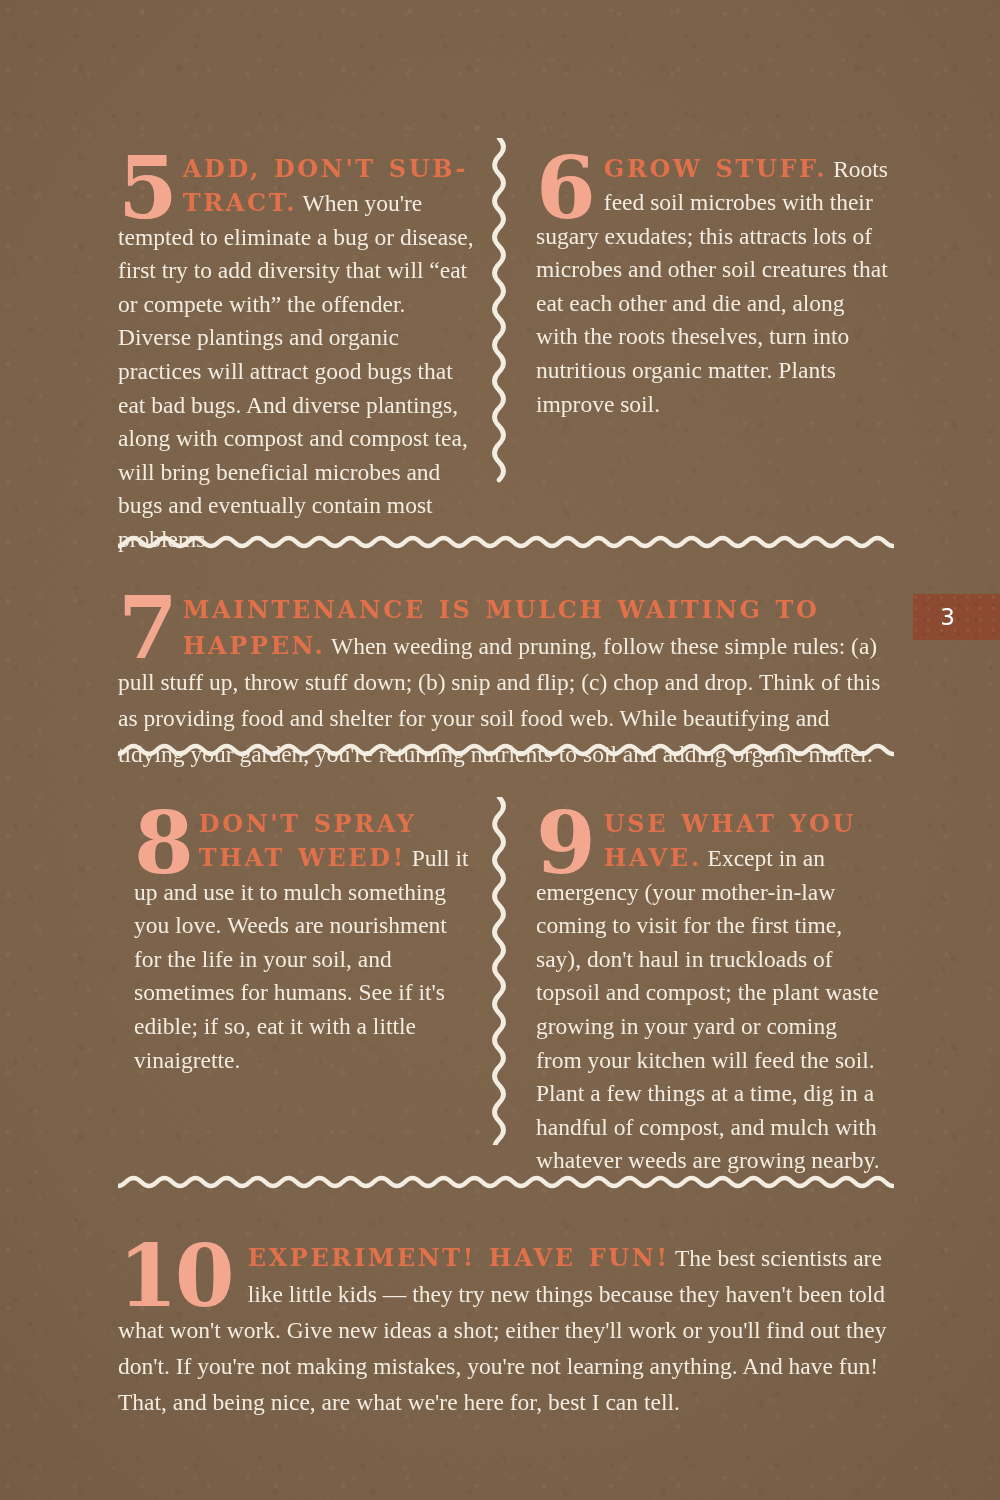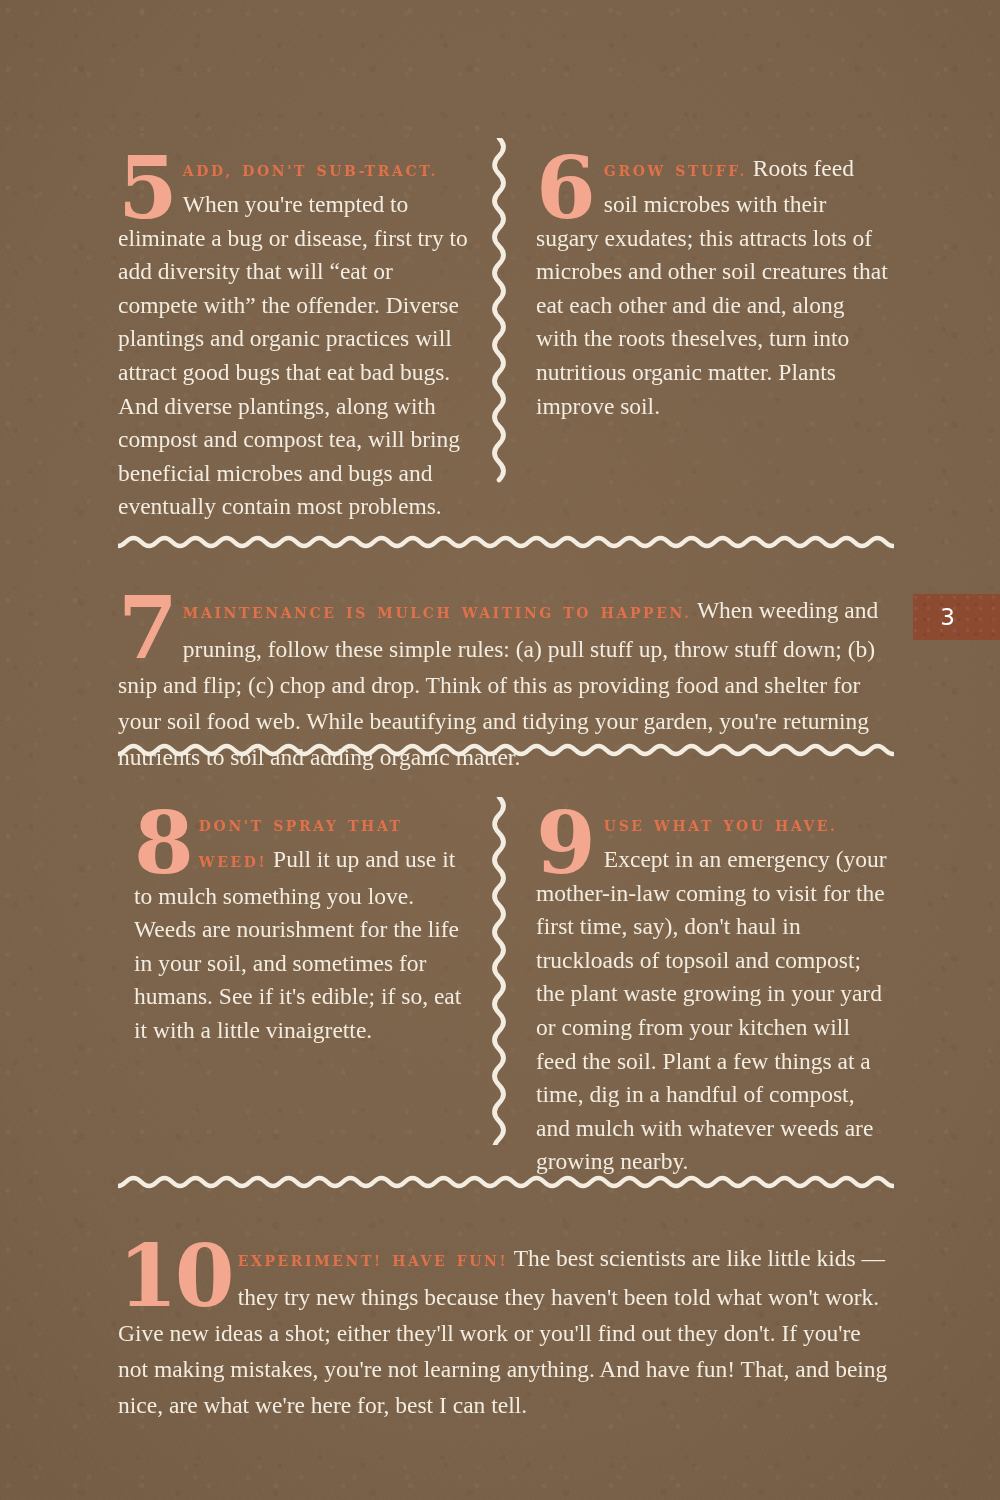--- a/index.html
+++ b/index.html
@@ -83,29 +83,29 @@
     line-height: .78;
     letter-spacing: -2px;
   }
   .dropcap.d2 {
     font-size: 86px;
     margin: 2px 7px -6px 0;
   }
   .dropcap.d2.narrow { margin-right: 10px; }
   .dropcap.wide2 {
     font-size: 86px;
-    margin: 2px 6px -6px 0;
+    margin: 2px 16px -6px 0;
     letter-spacing: -3px;
   }
 
   .head {
     color: #e0714a;
     font-family: "DejaVu Serif", "Liberation Serif", serif;
     font-weight: bold;
-    font-size: 14px;
+    font-size: 24px;
     letter-spacing: 2.6px;
     text-transform: uppercase;
     word-spacing: 2px;
     margin-top: 28px;
   }
 
   
   .wave-h {
     position: absolute;
     z-index: 6;

